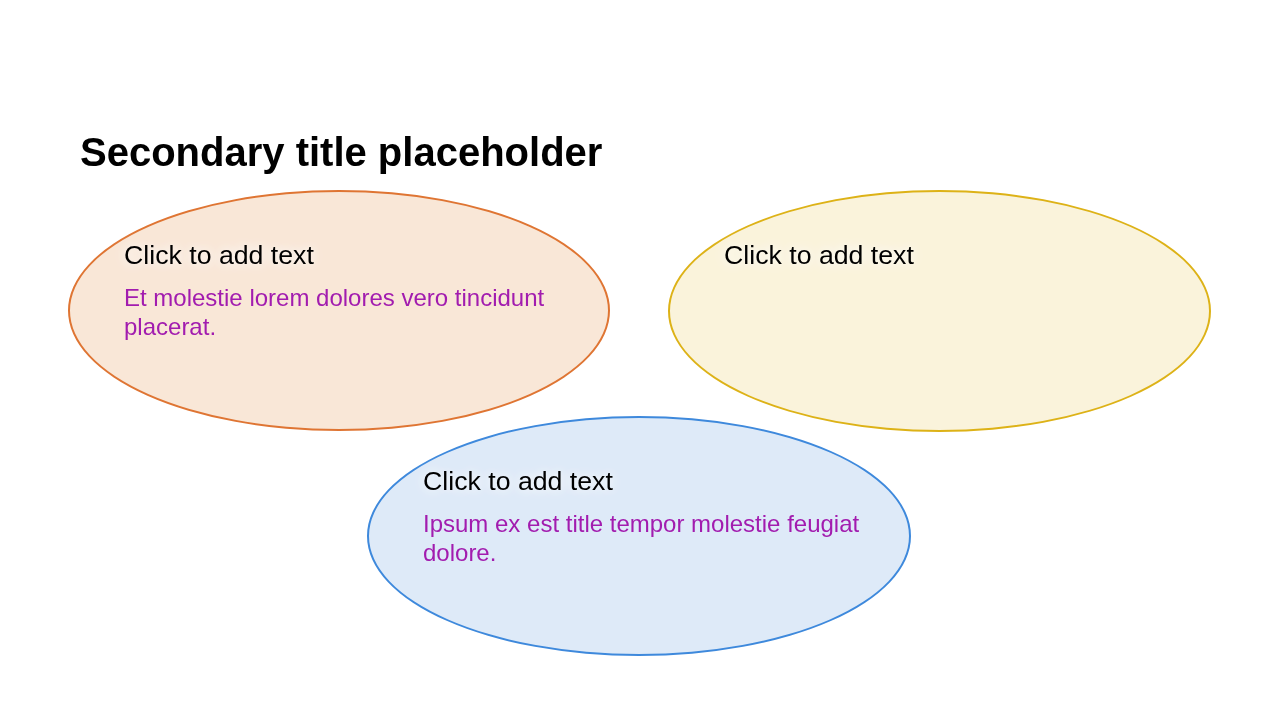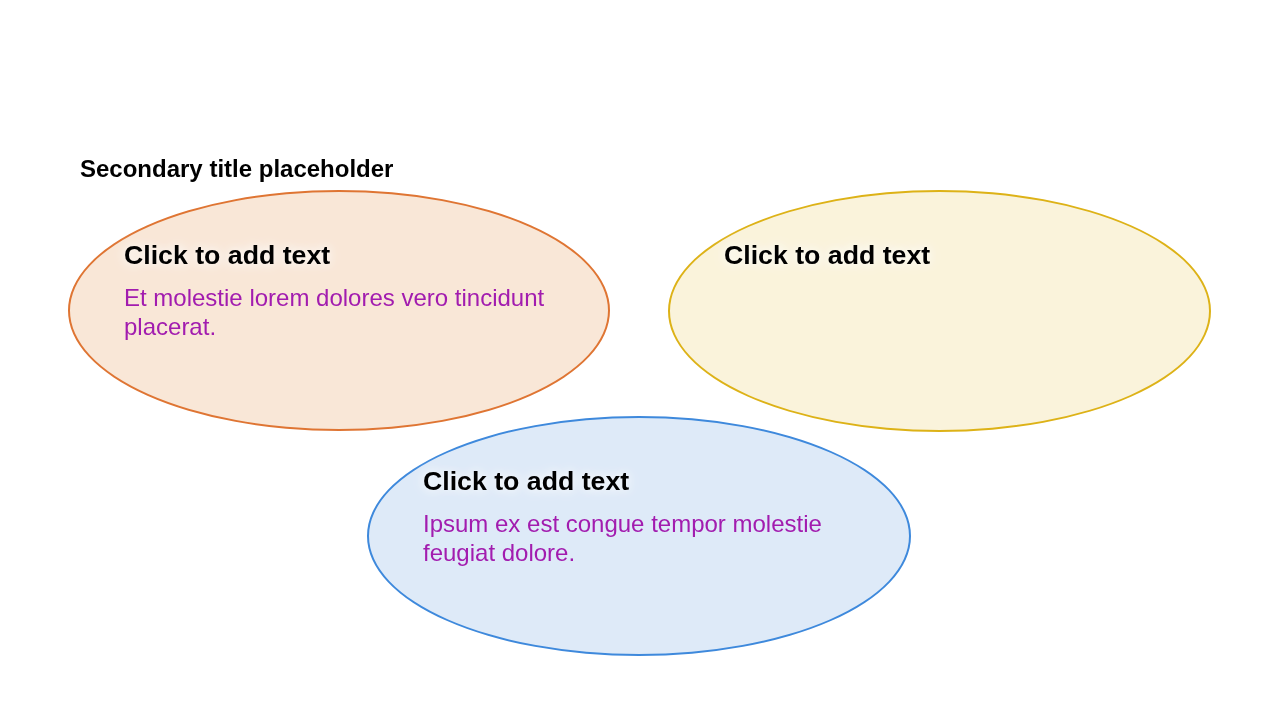--- a/index.html
+++ b/index.html
@@ -6,26 +6,25 @@
   body {
     width: 1280px; height: 720px;
     background: #ffffff;
     font-family: "Liberation Sans", sans-serif;
     position: relative;
     overflow: hidden;
   }
   .slide-title {
     position: absolute;
     left: 80px; top: 133px;
-    font-size: 24px;
+    font-size: 40px;
     line-height: 38px;
     font-weight: bold;
     color: #000000;
     white-space: nowrap;
-    margin-top: 17px;
   }
   .bubble {
     position: absolute;
     border-radius: 50%;
     border-style: solid;
     border-width: 2px;
     box-sizing: border-box;
   }
   .bubble-orange { left: 68px;  top: 190px; width: 542px; height: 241px; }
   .bubble-yellow { left: 668px; top: 190px; width: 543px; height: 242px; }
@@ -34,21 +33,21 @@
     position: absolute;
     left: 54px; top: 47px;
   }
   .bubble-orange .bubble-content { width: 442px; }
   .bubble-yellow .bubble-content { width: 400px; }
   .bubble-blue   .bubble-content { width: 442px; }
   .bubble-heading {
     margin: 0;
     font-size: 26.7px;
     line-height: 32px;
-    font-weight: bold;
+    font-weight: normal;
     color: #000000;
     text-shadow: 0 0 10px rgba(255,255,255,0.95), 0 0 18px rgba(255,255,255,0.75);
     white-space: nowrap;
   }
   .bubble-body {
     margin: 12px 0 0 0;
     font-size: 24px;
     line-height: 29px;
     color: #a21caf;
   }
@@ -67,15 +66,15 @@
 
 <div class="bubble bubble-yellow" style="border-color: rgb(221, 178, 23); background-color: rgb(250, 243, 219);">
   <div class="bubble-content">
     <h2 class="bubble-heading">Click to add text</h2>
   </div>
 </div>
 
 <div class="bubble bubble-blue" style="border-color: rgb(62, 137, 220); background-color: rgb(222, 234, 248);">
   <div class="bubble-content">
     <h2 class="bubble-heading">Click to add text</h2>
-    <p class="bubble-body">Ipsum ex est congue tempor molestie feugiat dolore.</p>
+    <p class="bubble-body">Ipsum ex est title tempor molestie feugiat dolore.</p>
   </div>
 </div>
 
 </body></html>

